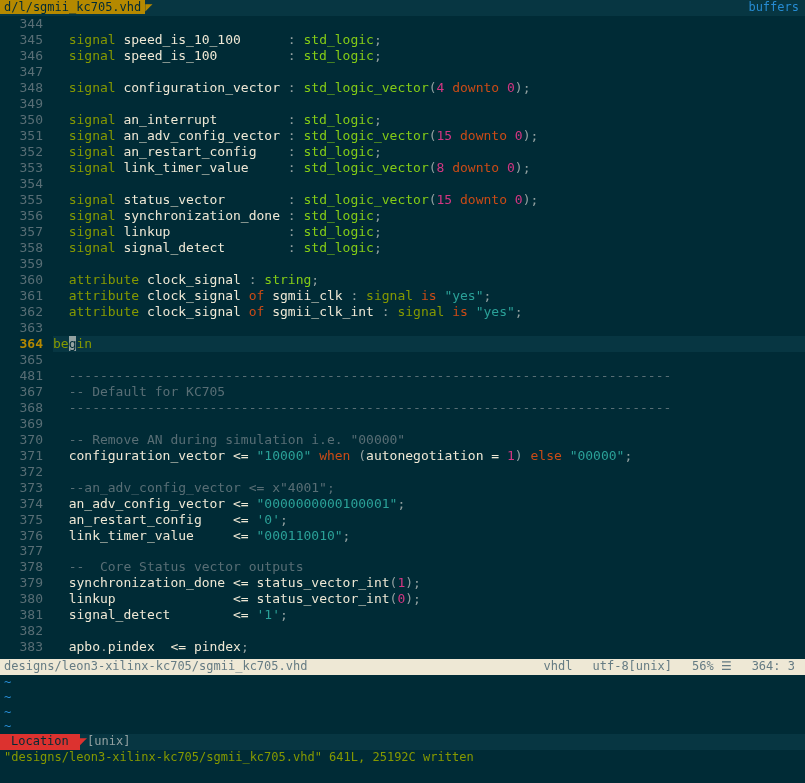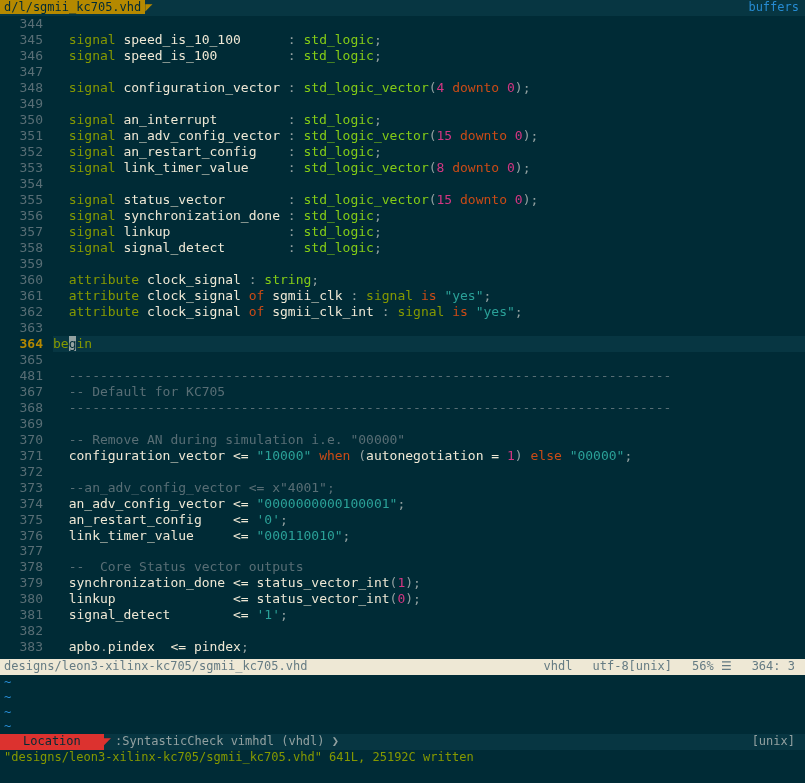--- a/index.html
+++ b/index.html
@@ -88,21 +88,21 @@
 .loc-status {
   display: flex;
   background: #073642;
   color: #657b83;
   height: 16px;
   font-size: 12px;
 }
 .loc-label {
   background: #dc322f;
   color: #002b36;
-  padding: 0 23px;
+  padding: 0 11px;
 }
 .loc-sep { color: #dc322f; }
 .loc-cmd { padding-left: 4px; color: #93a1a1; flex:1; }
 .loc-unix { color: #93a1a1; padding-right: 10px; }
 .cmd-line {
   background: #002b36;
   color: #859900;
   padding-left: 4px;
   font-size: 12px;
   height: 16px;
@@ -173,17 +173,16 @@
 <div class="loc-list">
   <span class="loc-tilde">~</span>
   <span class="loc-tilde">~</span>
   <span class="loc-tilde">~</span>
   <span class="loc-tilde">~</span>
 </div>
 
 <div class="loc-status">
   <span class="loc-label">Location</span>
     <span class="loc-sep">◤</span>
-  <span class="loc-cmd">:SyntasticCheck vimhdl (vhdl) ❯</span>
   <span class="loc-unix">[unix]</span>
 </div>
 
 <div class="cmd-line">"designs/leon3-xilinx-kc705/sgmii_kc705.vhd" 641L, 25192C written</div>
 
 </body></html>

